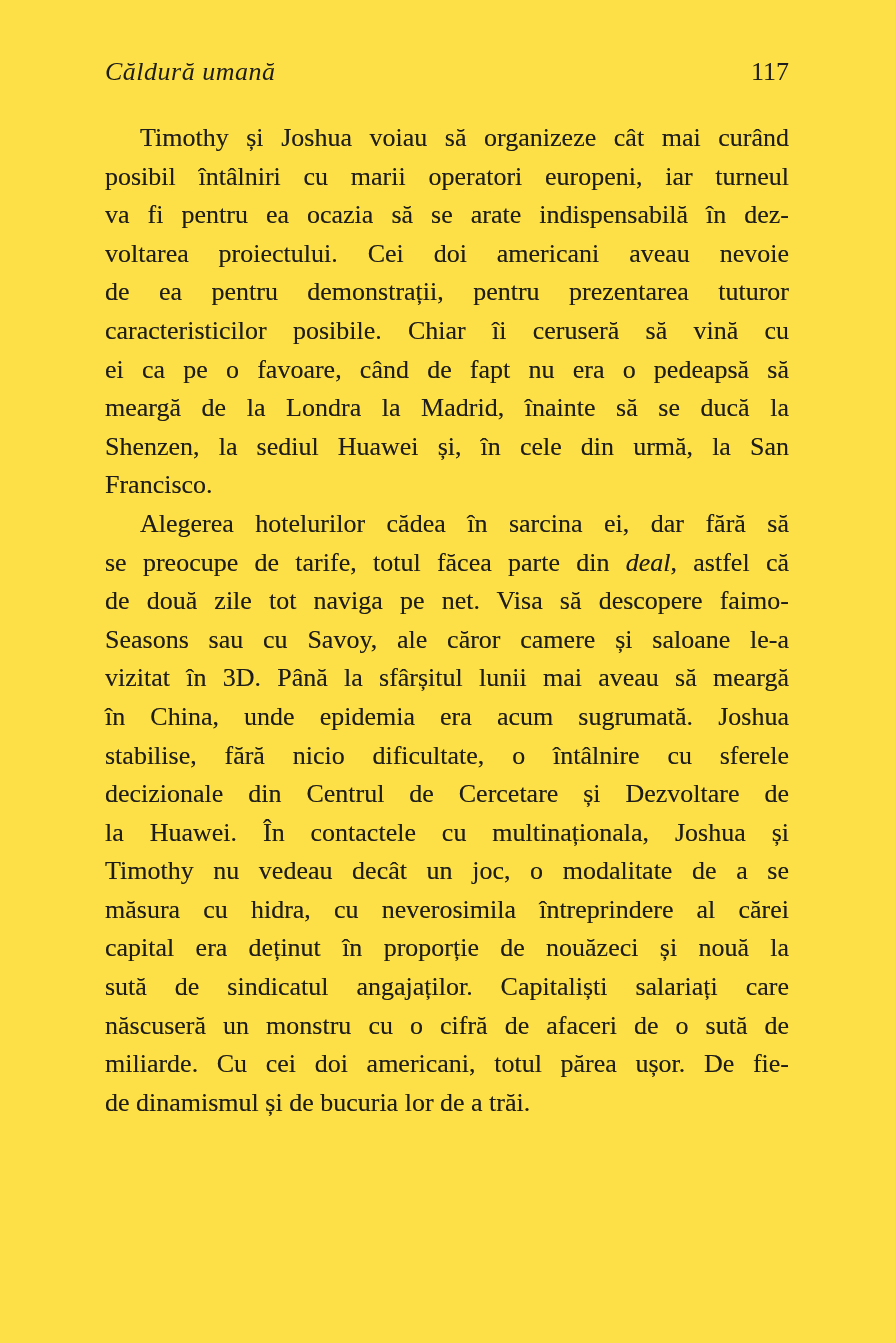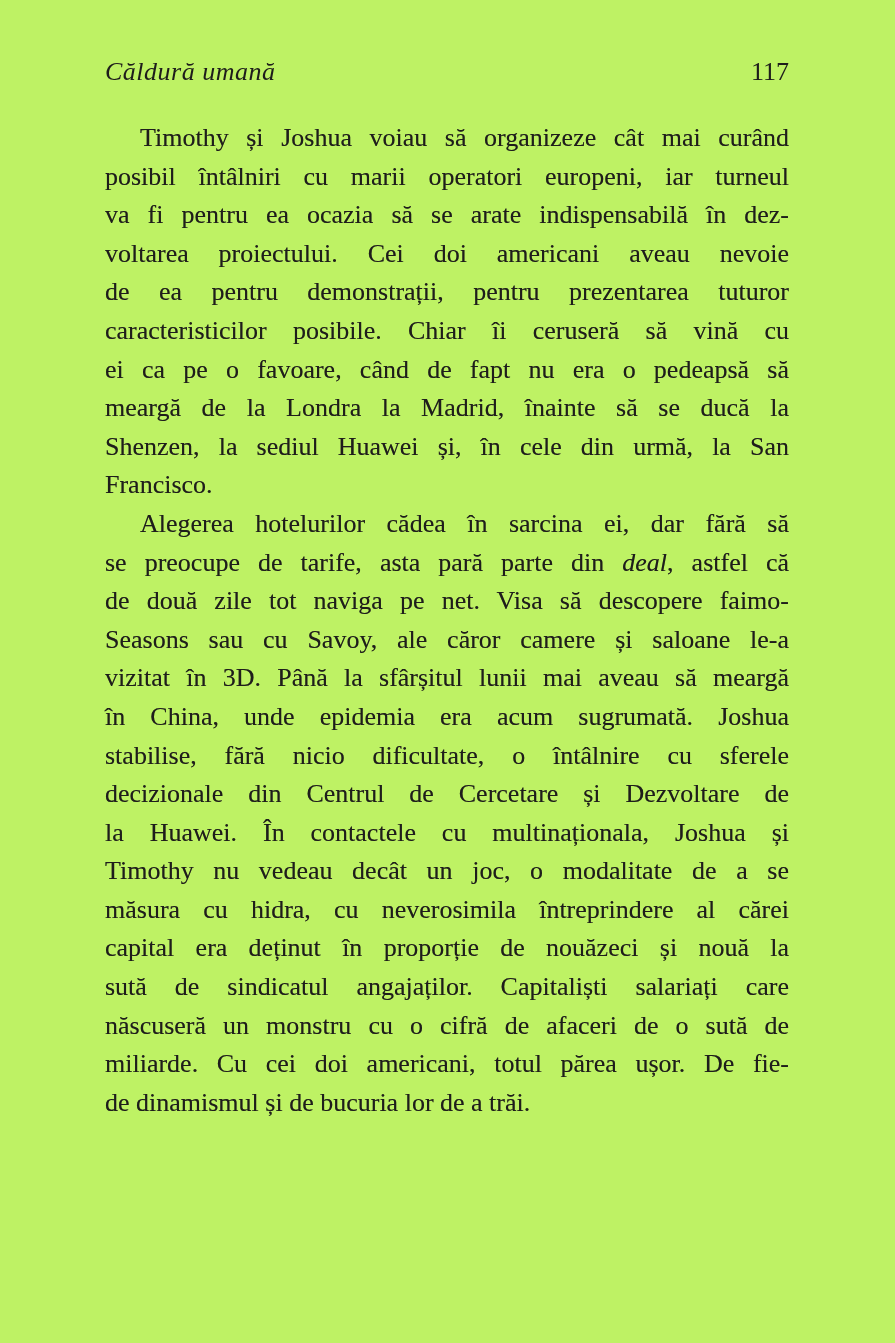--- a/index.html
+++ b/index.html
@@ -9,21 +9,21 @@
   }
   body {
     width: 895px;
     height: 1343px;
     position: relative;
     overflow: hidden;
   }
   .page {
     position: absolute;
     inset: 0;
-    background: #bef264;
+    background: #fde047;
     color: #1e1d1b;
     font-family: "Liberation Serif", "DejaVu Serif", serif;
   }
   .content {
     position: absolute;
     left: 105px;
     top: 57px;
     width: 684px;
   }
   .running-header {
@@ -82,21 +82,21 @@
         <div class="line">de ea pentru demonstrații, pentru prezentarea tuturor</div>
         <div class="line">caracteristicilor posibile. Chiar îi ceruseră să vină cu</div>
         <div class="line">ei ca pe o favoare, când de fapt nu era o pedeapsă să</div>
         <div class="line">meargă de la Londra la Madrid, înainte să se ducă la</div>
         <div class="line">Shenzen, la sediul Huawei și, în cele din urmă, la San</div>
         <div class="line para-end">Francisco.</div>
       </div>
 
       <div class="paragraph">
         <div class="line indent">Alegerea hotelurilor cădea în sarcina ei, dar fără să</div>
-        <div class="line"><span>se preocupe de tarife, asta pară parte din </span><em>deal</em><span>, astfel că</span></div>
+        <div class="line"><span>se preocupe de tarife, totul făcea parte din </span><em>deal</em><span>, astfel că</span></div>
         <div class="line">de două zile tot naviga pe net. Visa să descopere faimo-</div>
         <div class="line">Seasons sau cu Savoy, ale căror camere și saloane le-a</div>
         <div class="line">vizitat în 3D. Până la sfârșitul lunii mai aveau să meargă</div>
         <div class="line">în China, unde epidemia era acum sugrumată. Joshua</div>
         <div class="line">stabilise, fără nicio dificultate, o întâlnire cu sferele</div>
         <div class="line">decizionale din Centrul de Cercetare și Dezvoltare de</div>
         <div class="line">la Huawei. În contactele cu multinaționala, Joshua și</div>
         <div class="line">Timothy nu vedeau decât un joc, o modalitate de a se</div>
         <div class="line">măsura cu hidra, cu neverosimila întreprindere al cărei</div>
         <div class="line">capital era deținut în proporție de nouăzeci și nouă la</div>

